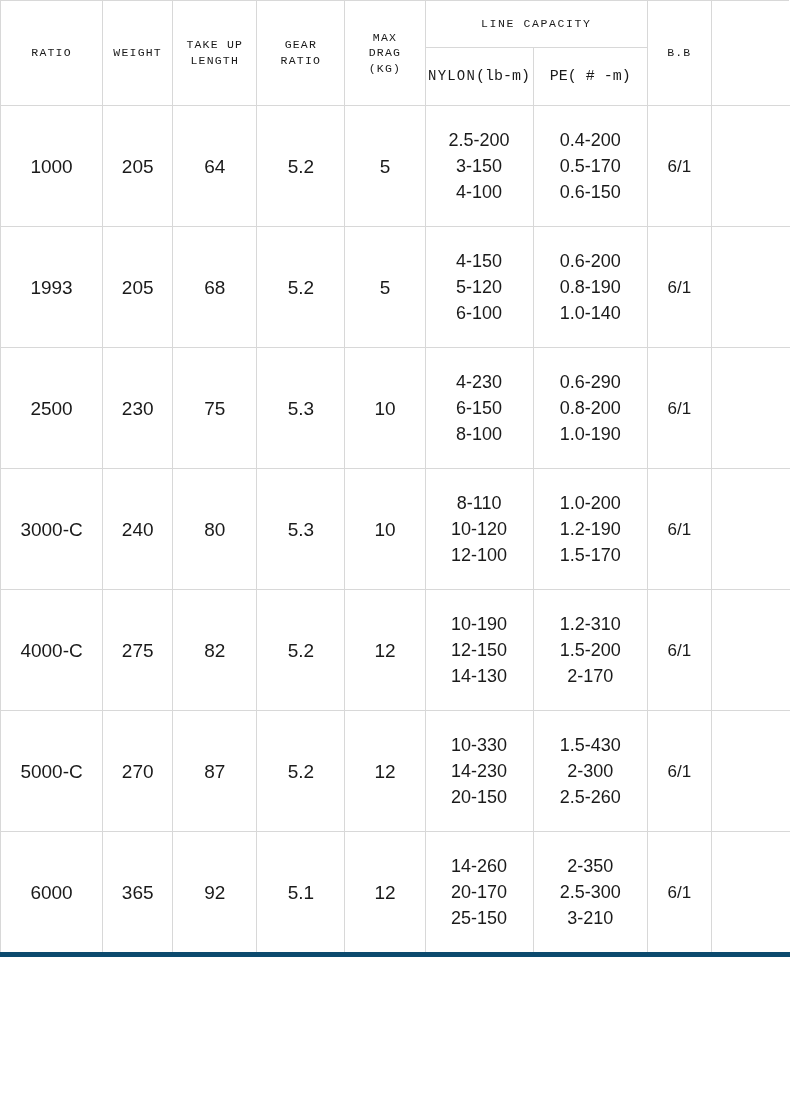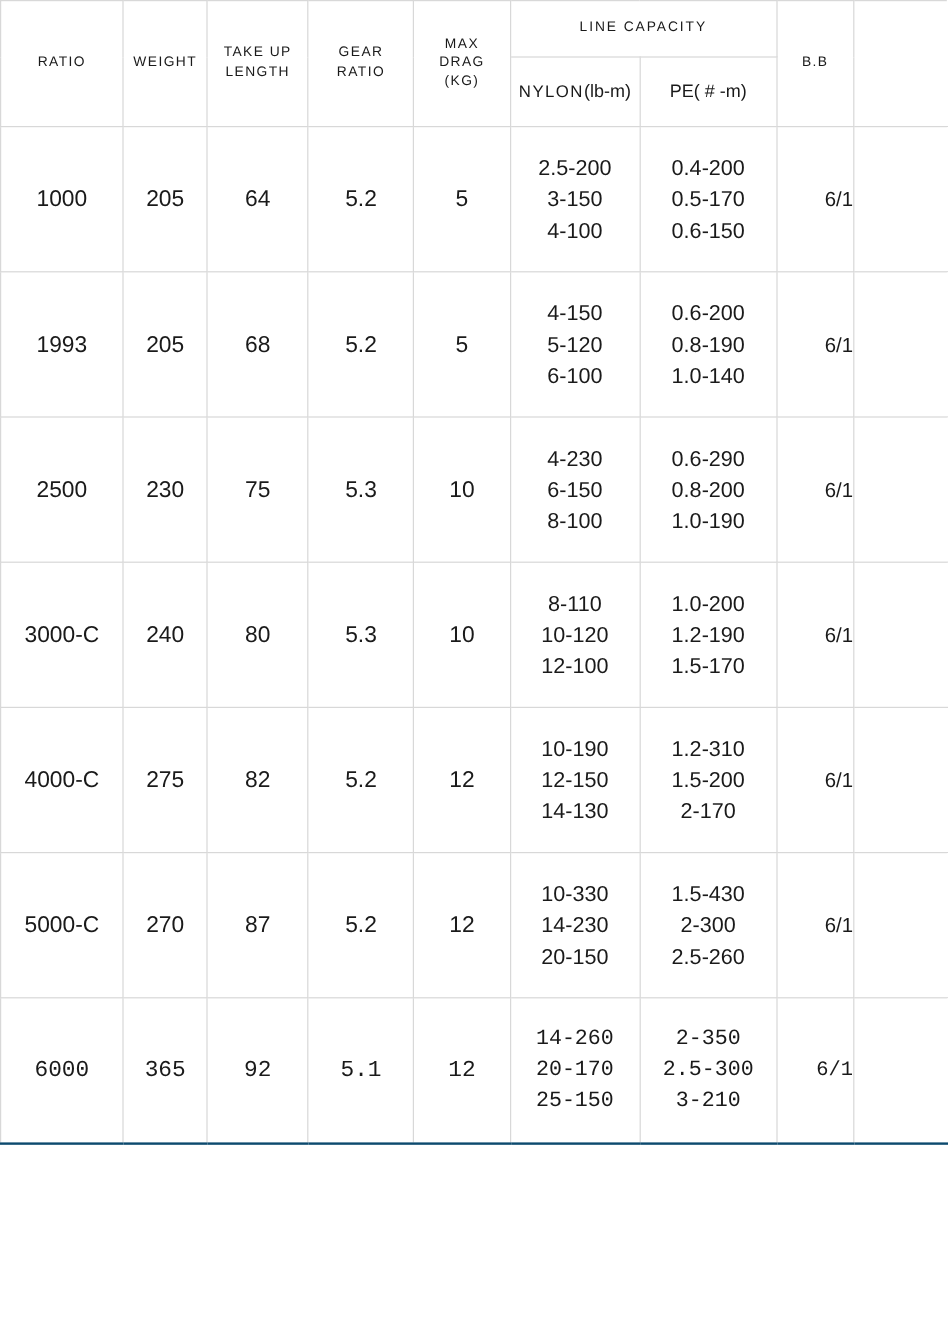--- a/index.html
+++ b/index.html
@@ -59,20 +59,21 @@
   col.c-bb      { width: 64px; }
   col.c-extra   { width: 78px; }
 
   thead td, thead th {
     font-size: 11.5px;
     letter-spacing: 1.2px;
     font-weight: normal;
     color: #141414;
     line-height: 1.35;
     padding: 4px 2px;
+    font-family: Liberation Mono, monospace;
   }
   thead td.hdr-tall {
     height: 104px;
   }
   .lc-top {
     height: 46px;
     font-size: 11.5px;
     letter-spacing: 1.6px;
   }
   .lc-sub {
@@ -89,34 +90,32 @@
     font-size: 19px;
     line-height: 1.0;
   }
   tbody td.cap {
     font-size: 18px;
     line-height: 1.45;
     white-space: pre-line;
   }
   tbody td.bb {
     font-size: 17px;
-    text-align: right;
   }
   tbody td.blank {
     border-top: 1px solid #d8d8d8;
     border-bottom: 1px solid #d8d8d8;
     border-right: 1px solid #ffffff;
   }
   thead td.blank-head {
     border-right: 1px solid #ffffff;
     border-top: 1px solid #d8d8d8;
   }
   tbody tr:last-child td {
-    border-bottom: 2px solid #0c4a6e;
-    font-family: Liberation Mono, monospace;
+    border-bottom: 5px solid #0c4a6e;
   }
 </style>
 </head>
 <body>
 
 <div class="page">
 
 
   <table class="spec">
     <colgroup>

